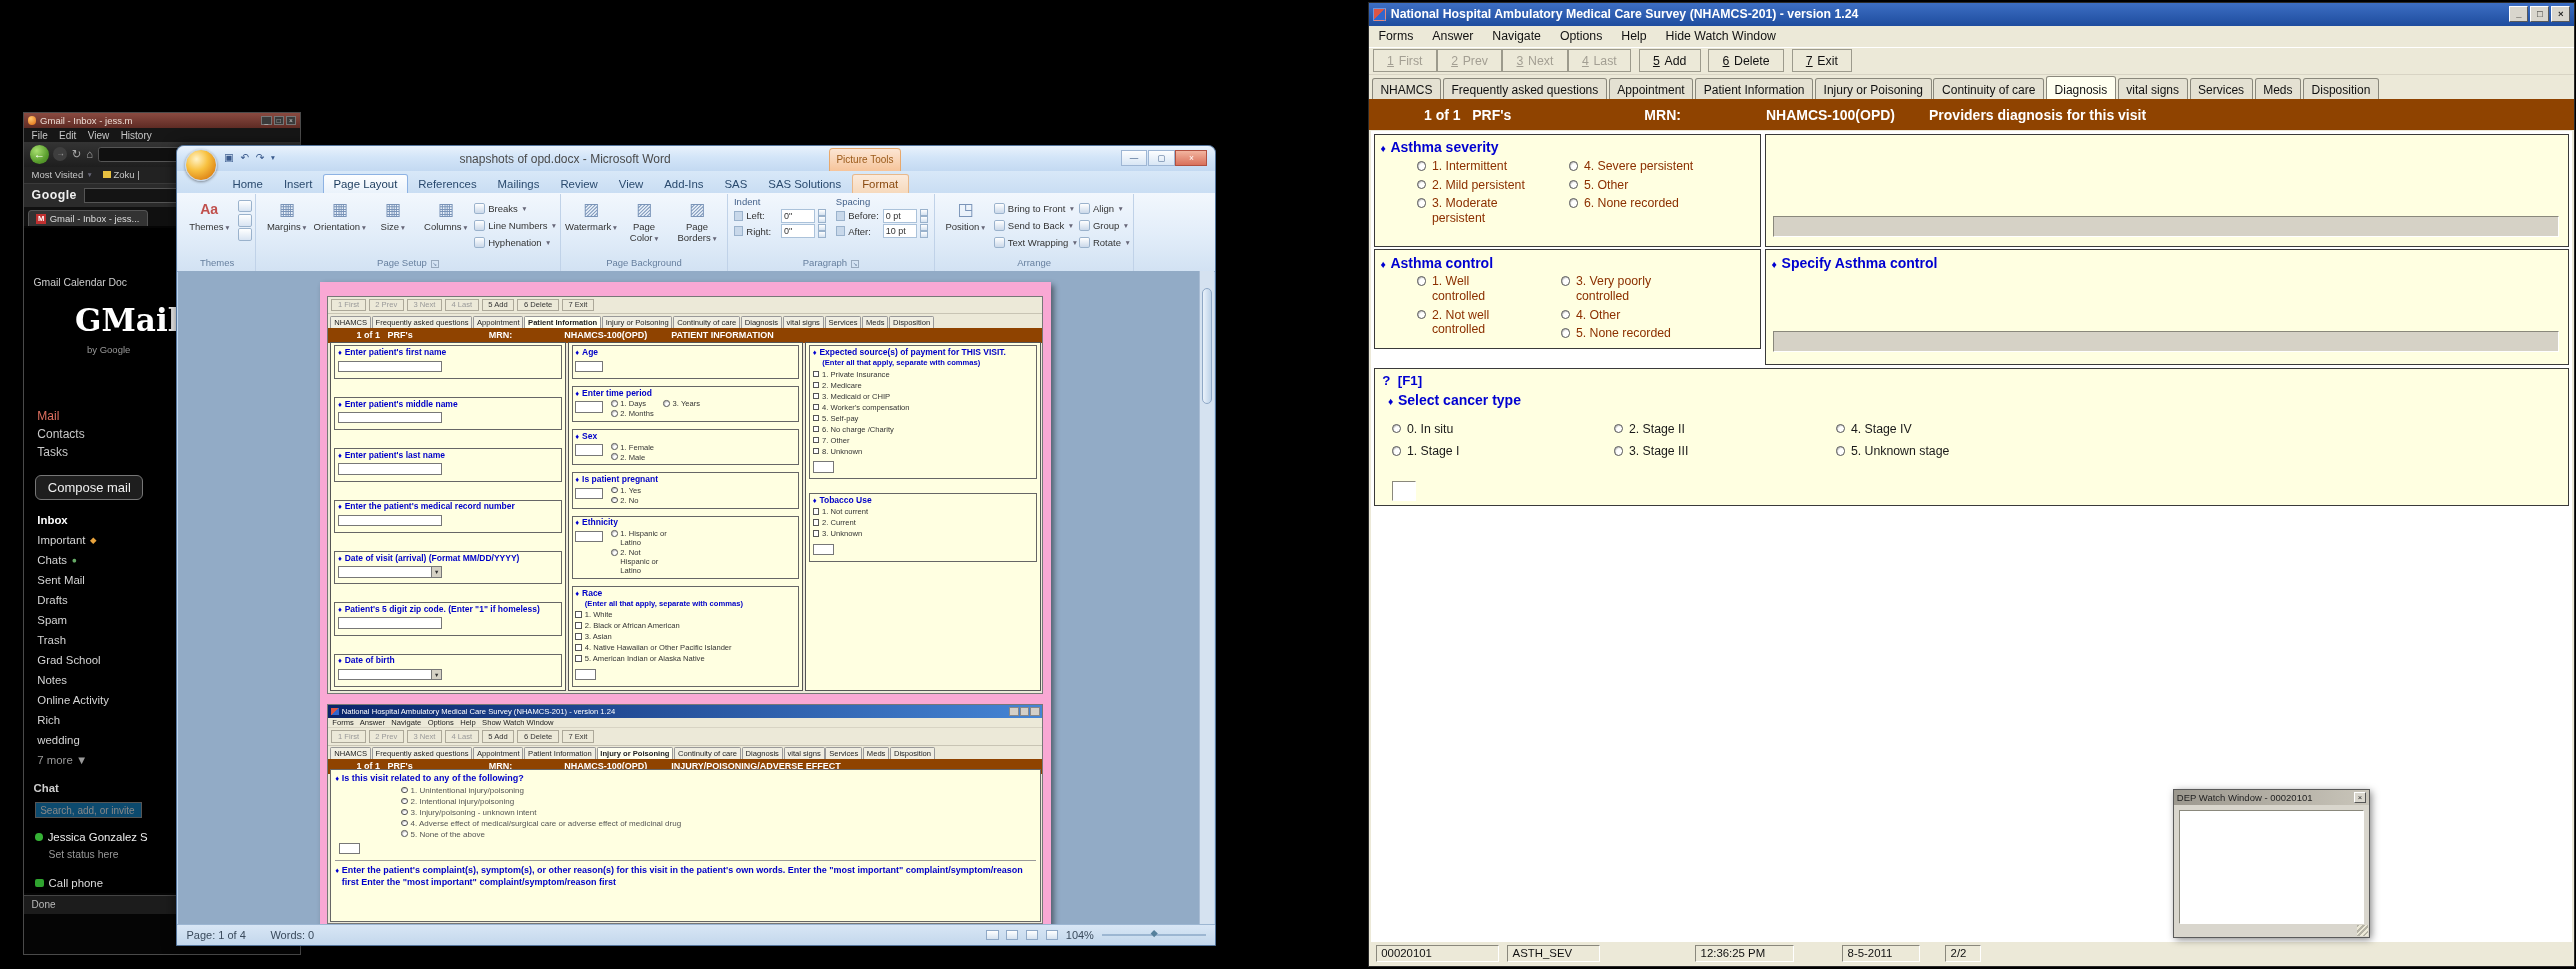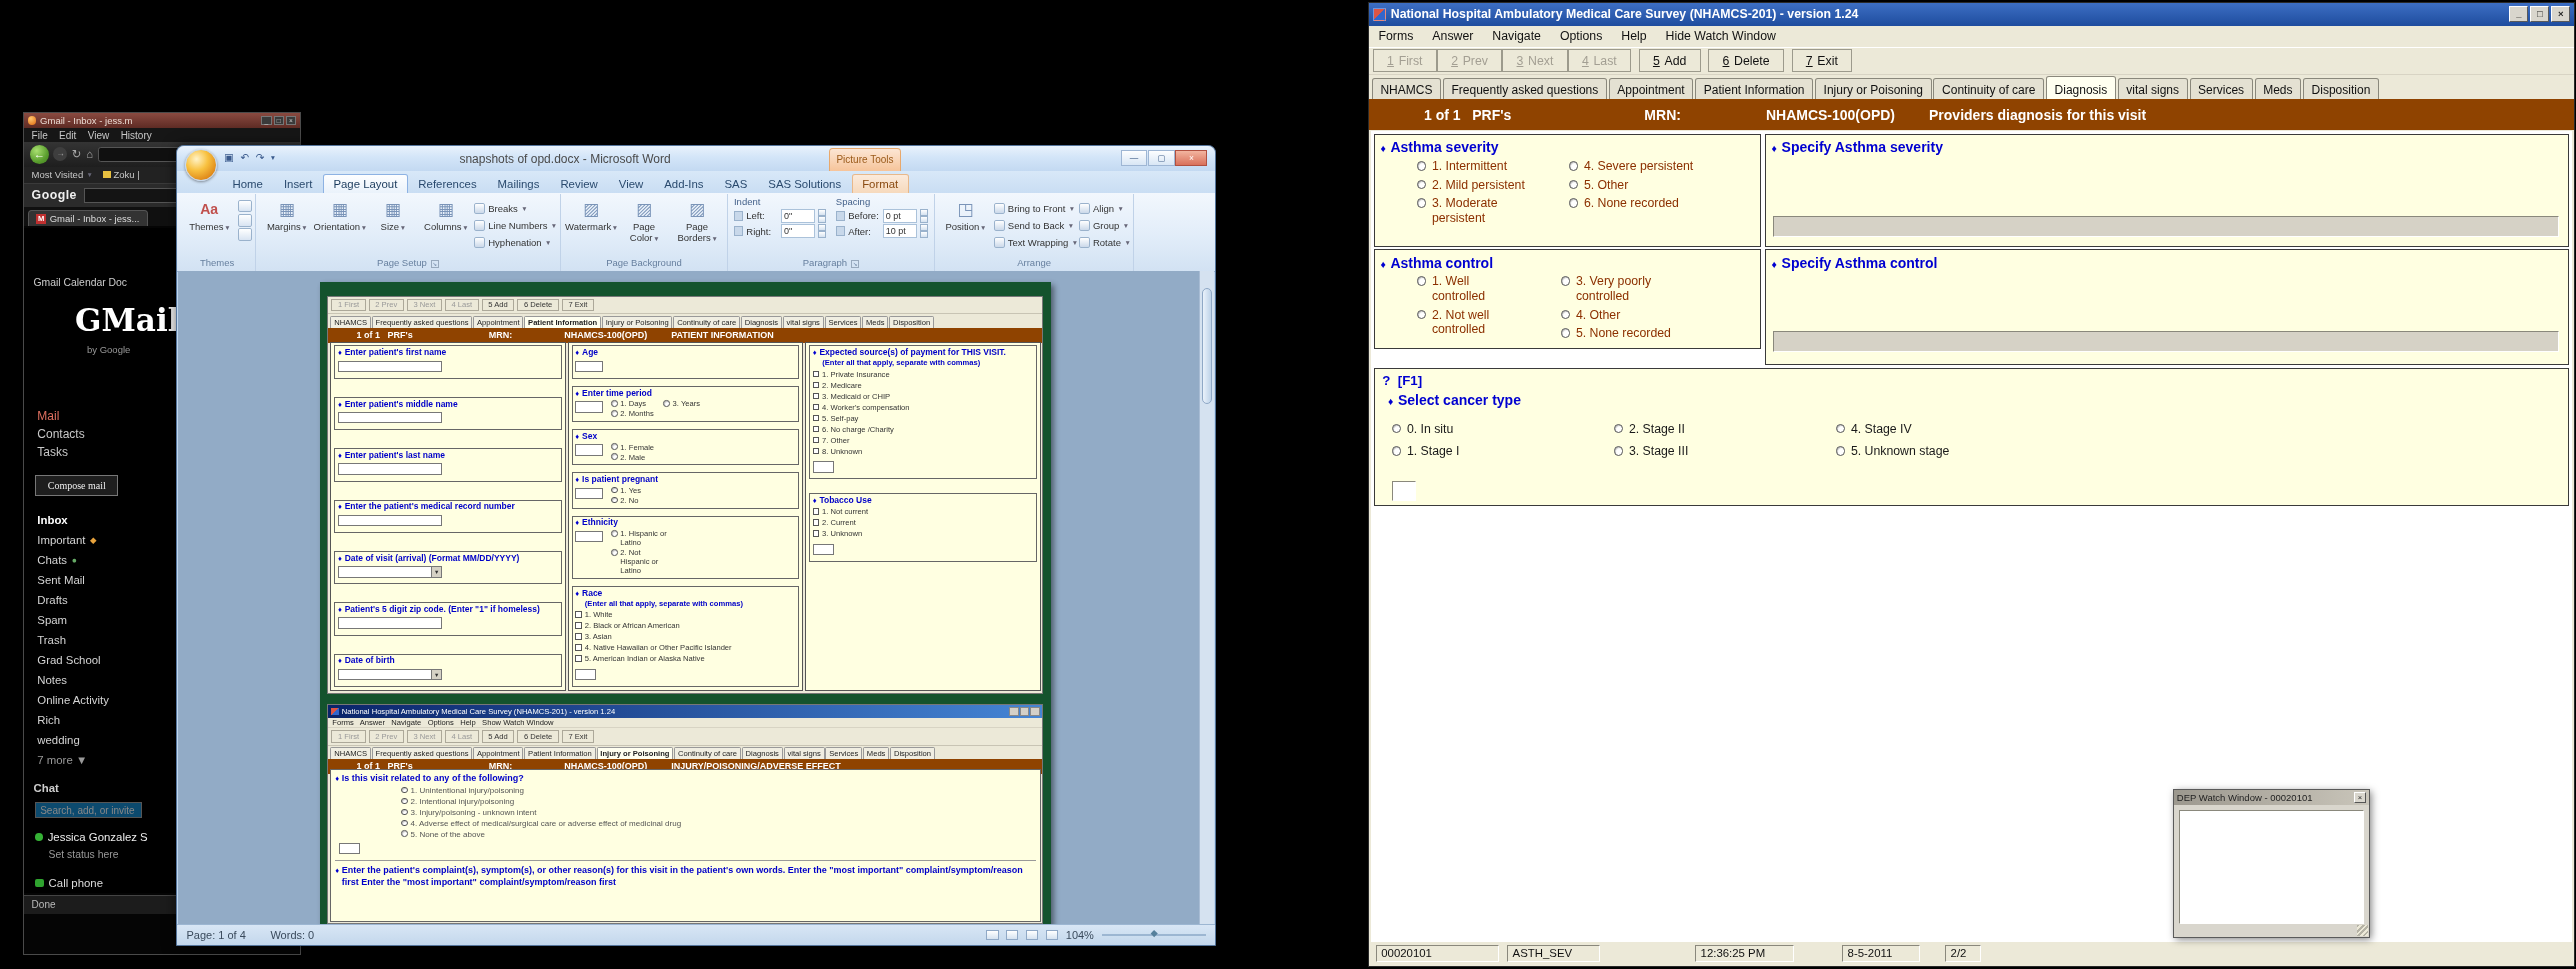--- a/index.html
+++ b/index.html
@@ -43,21 +43,21 @@
   .m-ico { width:9.5px; height:9.5px; background:#c03030; color:#fff; font-size:7.6px; font-weight:bold; text-align:center; line-height:9.5px; flex:none; }
   .m-ico::before { content:"M"; }
   .gm { position:absolute; top:115px; left:0; right:0; bottom:61px; background:#000; overflow:hidden; }
   .gm-links { position:absolute; top:49px; left:9.5px; font-size:10.4px; color:#ccc; }
   .gm-logo { position:absolute; top:74px; left:15px; font-size:31px; font-weight:bold; color:#fff; font-family:"DejaVu Serif",serif;margin-left:36px; }
   .gm-logo-sub { position:absolute; top:116px; left:63px; font-size:9.5px; color:#999; }
   .gm-nav { position:absolute; top:181px; left:13.3px; display:flex; flex-direction:column; font-size:12px; }
   .gm-nav span { height:18px; }
   .gm-mail { color:#e07060; }
   .gm-l { color:#c8c8c8; }
-  .gm-compose { position:absolute; top:247px; left:11.4px; padding:3.8px 11.4px; border:0.9px solid #777; background:#1e1e1e; color:#eee; font-size:10px; border-radius:0;font-family:Liberation Serif, serif; }
+  .gm-compose { position:absolute; top:247px; left:11.4px; padding:3.8px 11.4px; border:0.9px solid #777; background:#1e1e1e; color:#eee; font-size:13px; border-radius:6px; }
   .gm-folders { position:absolute; top:282px; left:13.3px; right:3.8px; }
   .gm-f { height:20px; font-size:11.4px; color:#d5d5d5; display:flex; align-items:center; }
   .f-bold { color:#fff; font-weight:bold; }
   .f-imp::after { content:"◆"; color:#e8a33d; font-size:8.5px; margin-left:4.7px; }
   .f-chat::after { content:"●"; color:#6a6; font-size:8.5px; margin-left:4.7px; }
   .f-more { color:#999; }
   .gm-chat-h { position:absolute; top:554px; left:9.5px; font-size:11.4px; color:#ccc; font-weight:bold; }
   .gm-search { position:absolute; top:574px; left:11.4px; width:107px; height:16px; background:#0c4a6e; border:0.9px solid #555; color:#bbb; font-size:10px; padding:0 3.8px; }
   .gm-search::placeholder { color:#888; }
   .gm-user { position:absolute; top:603px; left:11.4px; display:flex; gap:4.7px; align-items:center; font-size:11.4px; color:#eee; }
@@ -107,21 +107,21 @@
   .par-h { font-size:9.5px; color:#44618a; }
   .par-row { display:flex; align-items:center; gap:2.8px; font-size:9.5px; color:#333; }
   .par-ic { width:9.5px; height:9.5px; background:#c8d8ea; border:0.9px solid #9ab2cc; flex:none; }
   .par-k { width:32px; }
   .par-v { width:34px; height:13.3px; background:#fff; border:0.9px solid #abc2da; font-size:9px; padding:0 1.9px; line-height:12.3px; }
   .spin { width:8.5px; height:13.3px; display:flex; flex-direction:column; }
   .spin::before,.spin::after { content:""; flex:1; background:linear-gradient(#fff,#d5e2f0); border:0.9px solid #9ab2cc; }
   .w-doc { position:absolute; top:125px; bottom:21px; left:0.9px; right:0.9px; background:#92abc6; overflow:hidden; }
   .w-scroll { position:absolute; right:0; top:0; bottom:0; width:15px; background:#d5e2f0; border-left:0.9px solid #a8bcd4; }
   .w-scroll::after { content:""; position:absolute; top:17px; left:1.9px; right:1.9px; height:114px; background:linear-gradient(90deg,#eaf2fb,#bdd2e8); border:0.9px solid #8fa8c6; border-radius:6.6px; }
-  .w-page { position:absolute; left:142px; top:11.4px; width:731px; height:644px; background:#14532d; box-shadow:2.8px 2.8px 5.7px rgba(0,0,0,.45); overflow:hidden; }
+  .w-page { position:absolute; left:142px; top:11.4px; width:731px; height:644px; background:#f9a8d4; box-shadow:2.8px 2.8px 5.7px rgba(0,0,0,.45); overflow:hidden; }
   .w-status { position:absolute; bottom:0; left:0; right:0; height:21px; background:linear-gradient(#d8e6f5,#c3d7ec); border-top:0.9px solid #9cb6d2; display:flex; align-items:center; font-size:11px; color:#3a4a5c; padding:0 9.5px; gap:24.6px; }
   .w-zoom { margin-left:auto; display:flex; align-items:center; gap:7.6px; }
   .vico { width:12.3px; height:10.4px; border:0.9px solid #8fa8c6; background:linear-gradient(#fff,#d5e2f0); }
   .zslider { width:104px; height:2.8px; background:#9cb6d2; position:relative; }
   .zslider::after { content:"◆"; position:absolute; left:49px; top:-6.6px; font-size:9.5px; color:#56809c; }
 
   
   .shot { position:absolute; left:7.6px; width:716px; border:0.9px solid #777; background:#ece9d8; overflow:hidden; }
   .shotA { top:13.3px; height:398px; }
   .shotB { top:422px; height:220px; }
@@ -1010,24 +1010,20 @@
               <span class="opt-t">5. Other</span>
             </label>
             <label class="opt">
               <i class="rb"></i>
               <span class="opt-t">6. None recorded</span>
             </label>
         </div>
       </div>
     </div>
     <div class="panel p-spec-sev">
-      <div class="panel-title">
-          <i class="dia"></i>
-          <span>Specify Asthma severity</span>
-        </div>
       <span class="spec-input"></span>
     </div>
     <div class="panel p-ctl">
       <div class="panel-title">
           <i class="dia"></i>
           <span>Asthma control</span>
         </div>
       <div class="cols">
         <div class="ocol c1">
           <label class="opt">

